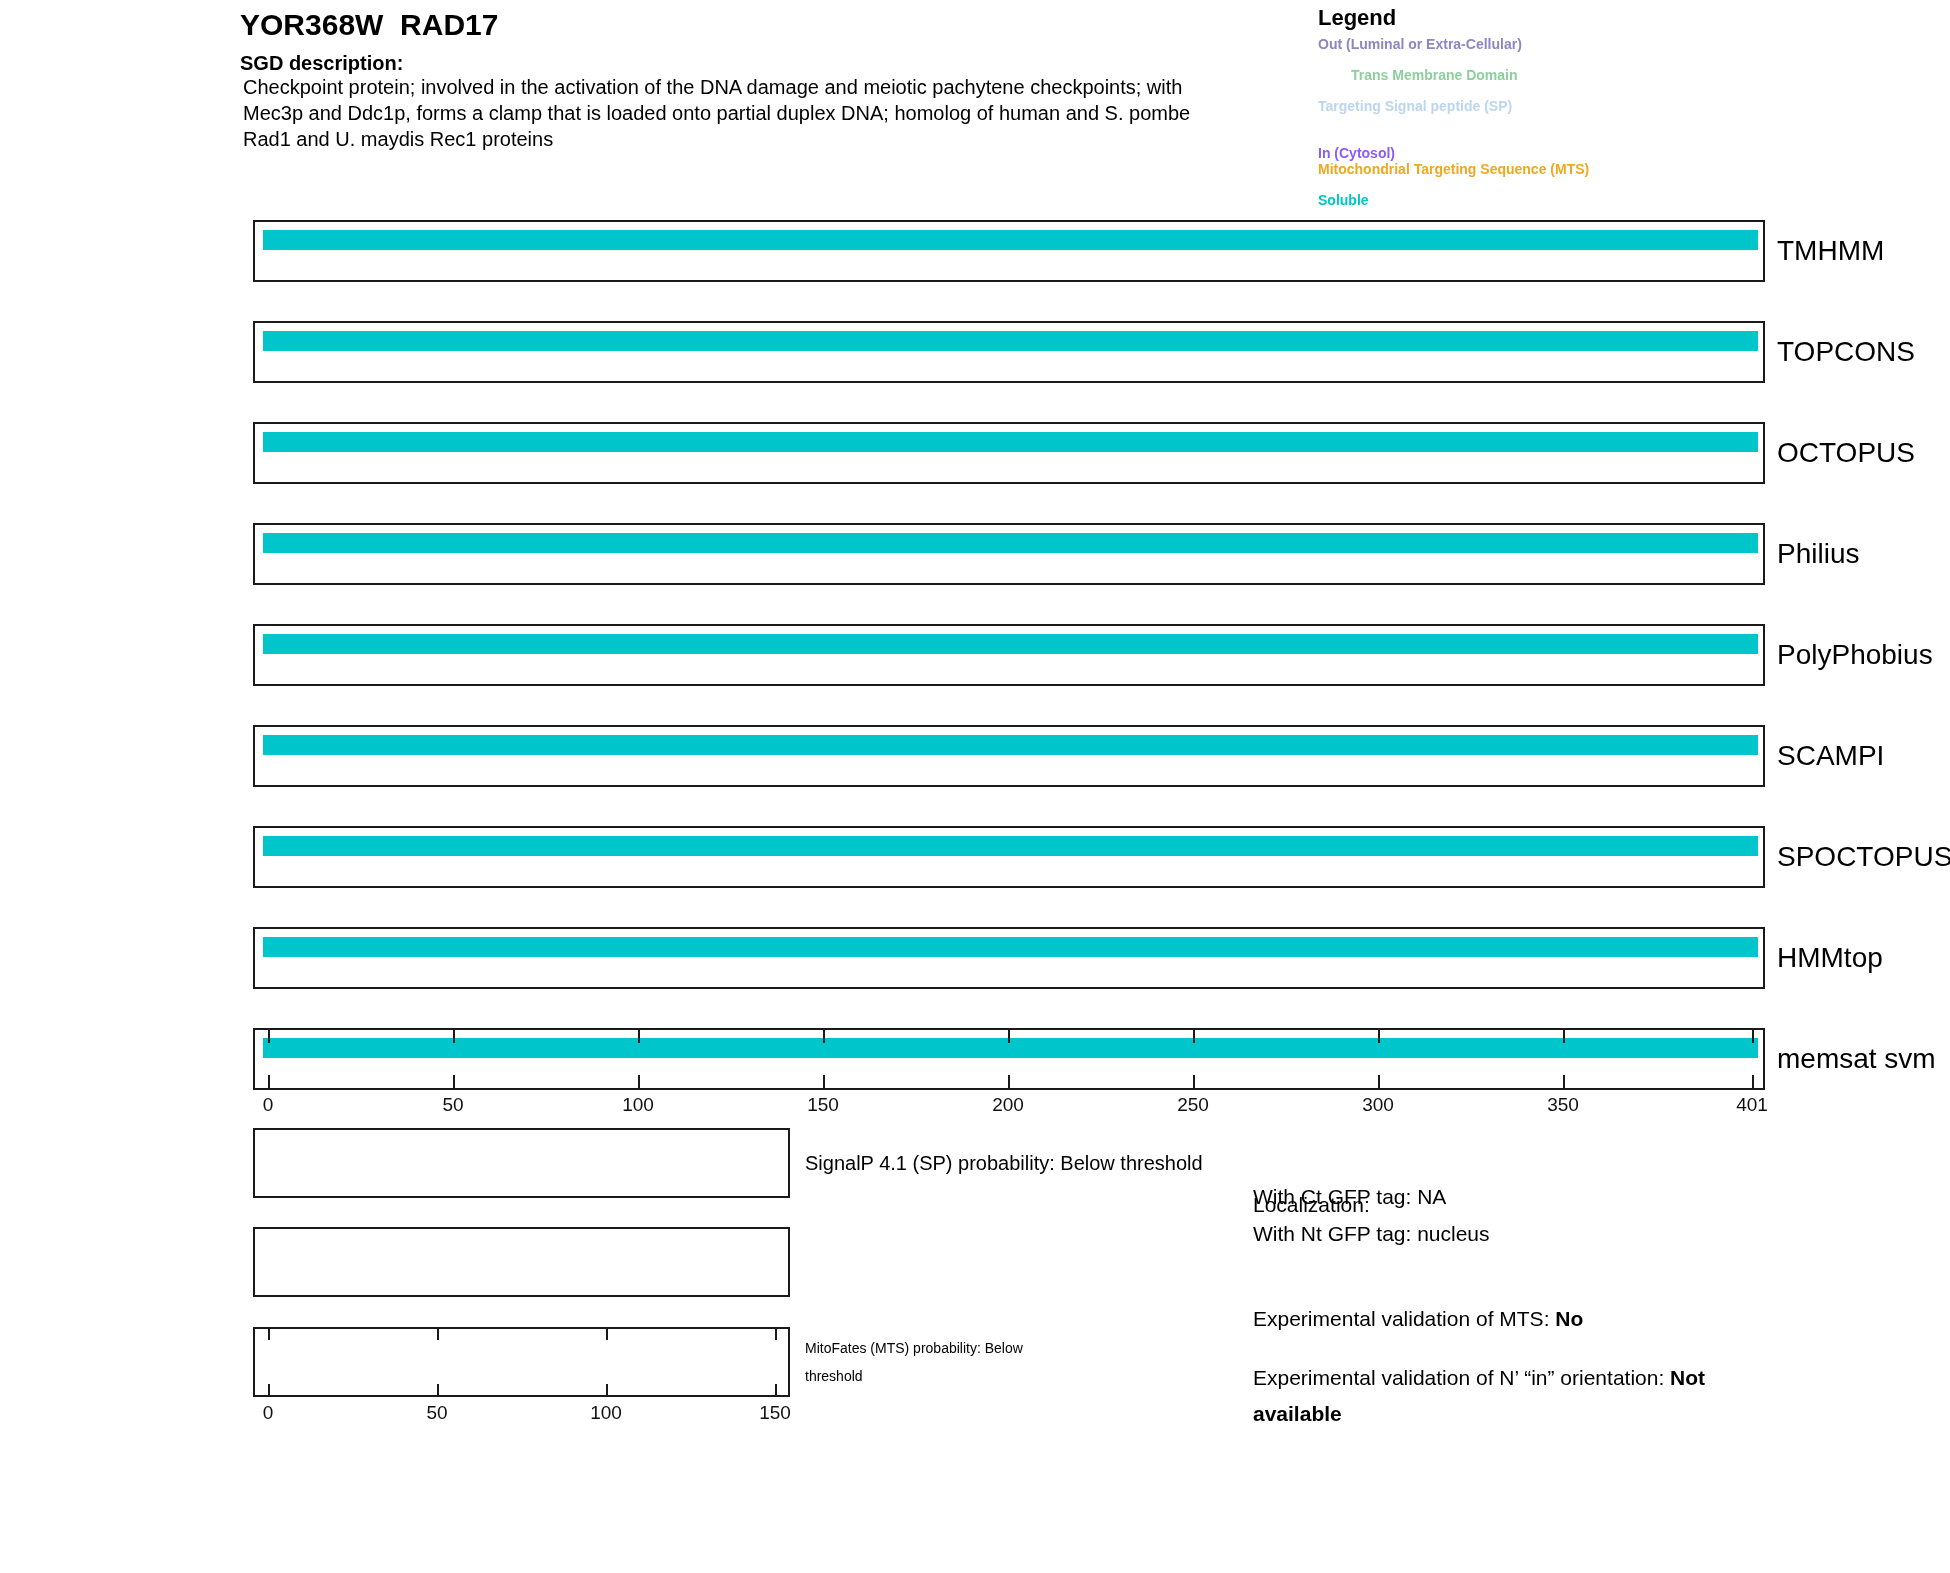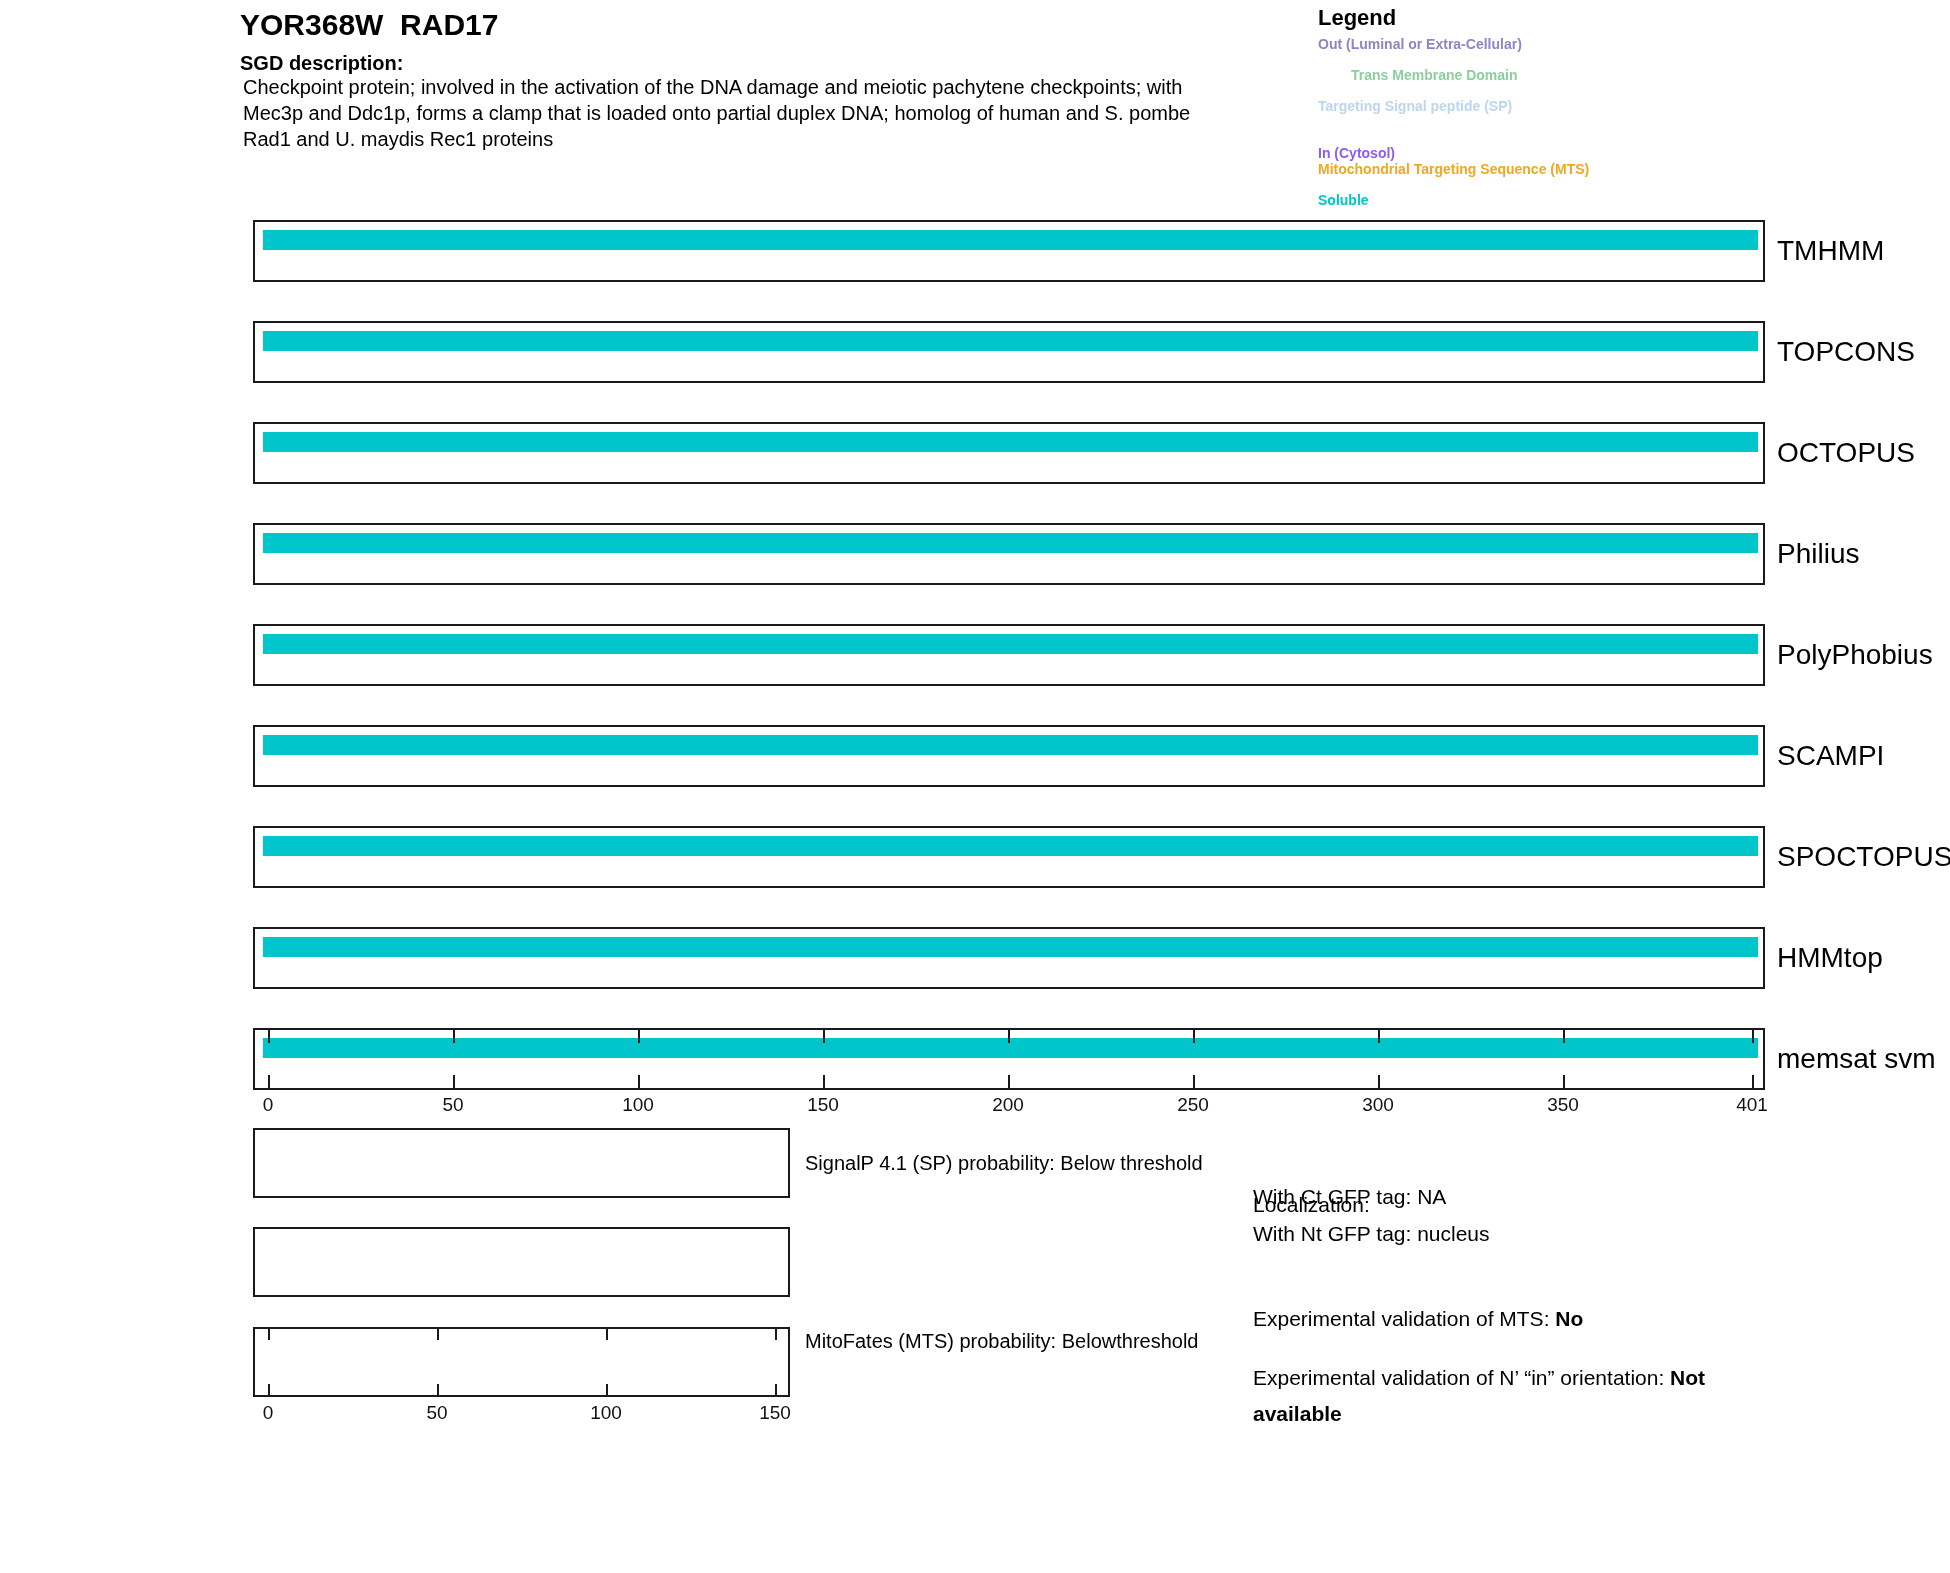--- a/index.html
+++ b/index.html
@@ -23,21 +23,21 @@
   .tick.bot{bottom:0;}
   .stick{position:absolute;width:2px;height:11px;background:#1a1a1a;}
   .stick.top{top:0;}
   .stick.bot{bottom:0;}
 
   .axis-label{top:1094px;transform:translateX(-50%);font-size:19px;color:#111;}
   .sub-axis-label{top:1402px;transform:translateX(-50%);font-size:19px;color:#111;}
 
   .subbox{left:253px;width:537px;height:70px;border:2px solid #1a1a1a;box-sizing:border-box;background:#fff;}
   .caption{left:805px;height:70px;display:flex;align-items:center;font-size:20px;white-space:nowrap;}
-  .caption2{left:805px;height:70px;display:flex;flex-direction:row;justify-content:center;font-size:20px;line-height:28px;white-space:nowrap;}
+  .caption2{left:805px;height:70px;display:flex;flex-direction:column;justify-content:center;font-size:14px;line-height:28px;white-space:nowrap;}
 
   .loc{left:1253px;font-size:21px;line-height:28px;white-space:nowrap;}
   .loc-head{font-weight:normal;margin-top:45px;}
   .bold{font-weight:bold;}
   .wrapblock{left:1253px;width:520px;font-size:21px;line-height:36px;white-space:normal;}
 </style>
 </head>
 <body>
 
 <div id="page">

